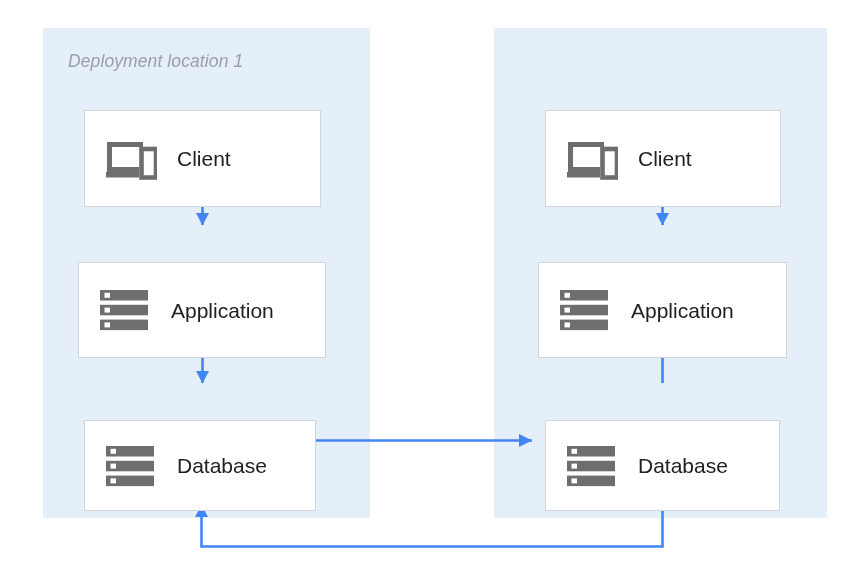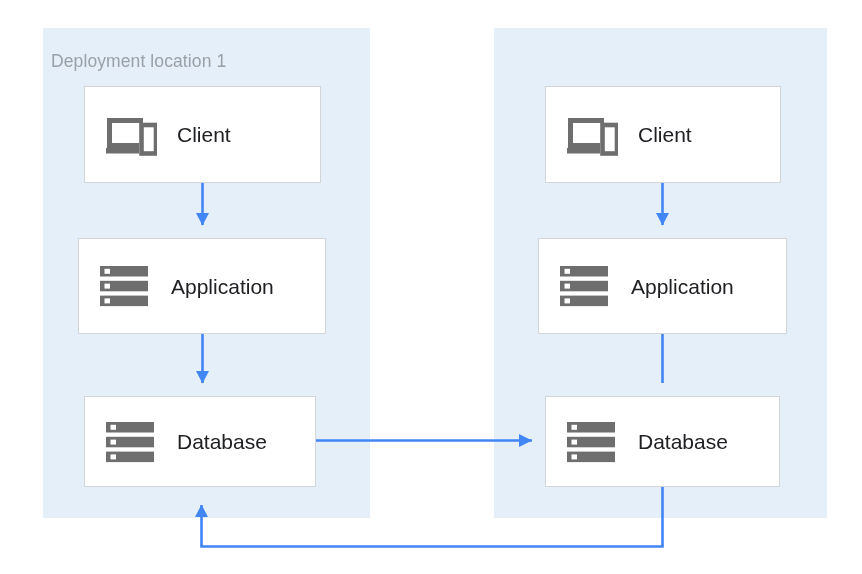--- a/index.html
+++ b/index.html
@@ -28,32 +28,33 @@
   #zone-2 { left: 494px; top: 28px; width: 333px; height: 490px; }
 
   .zone-label {
     position: absolute;
     font-size: 17.5px;
     color: #9AA0A6;
     letter-spacing: 0.1px;
     white-space: nowrap;
     line-height: 1;
   }
-  #zone-1-label { left: 51px;  top: 53px; }
+  #zone-1-label { left: 68px;  top: 53px; font-style: italic; }
   #zone-2-label { left: 515px; top: 53px; }
 
   
   .node {
     position: absolute;
     background: #ffffff;
     border: 1px solid #D3D6D9;
     box-sizing: border-box;
     display: flex;
     align-items: center;
     padding-left: 20px;
+    margin-top: 24px;
   }
   .node-icon {
     flex: 0 0 auto;
     width: 52px;
     height: 46px;
     display: flex;
     align-items: center;
     justify-content: flex-start;
   }
   .node-label {

